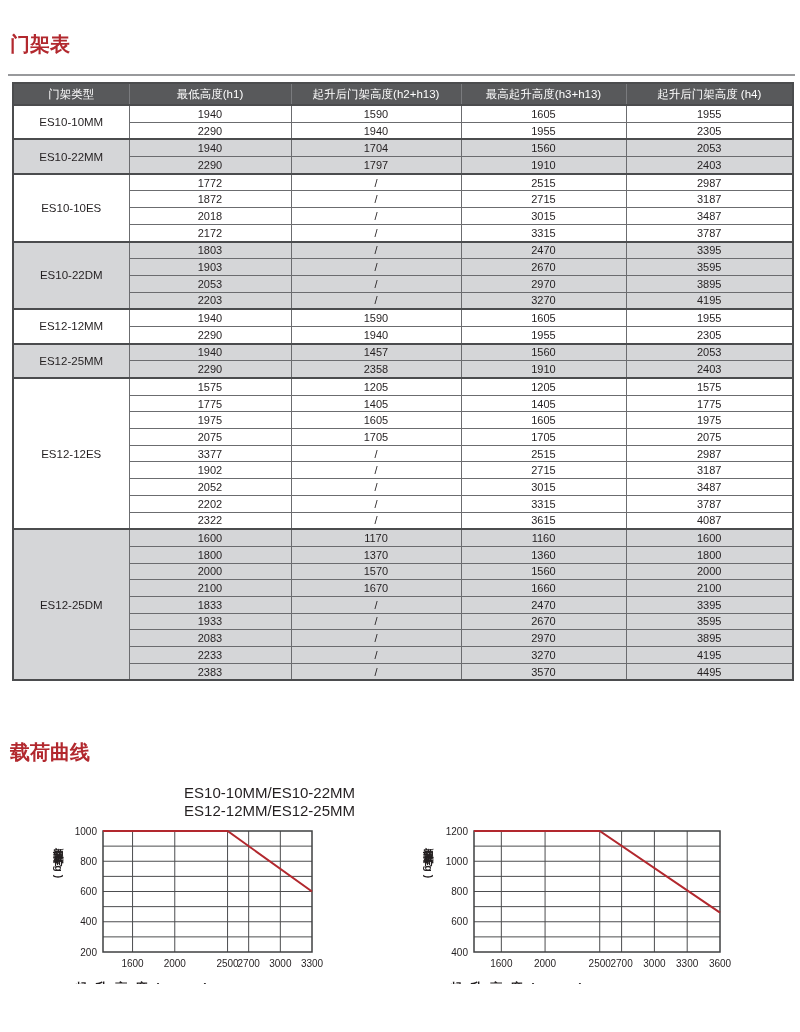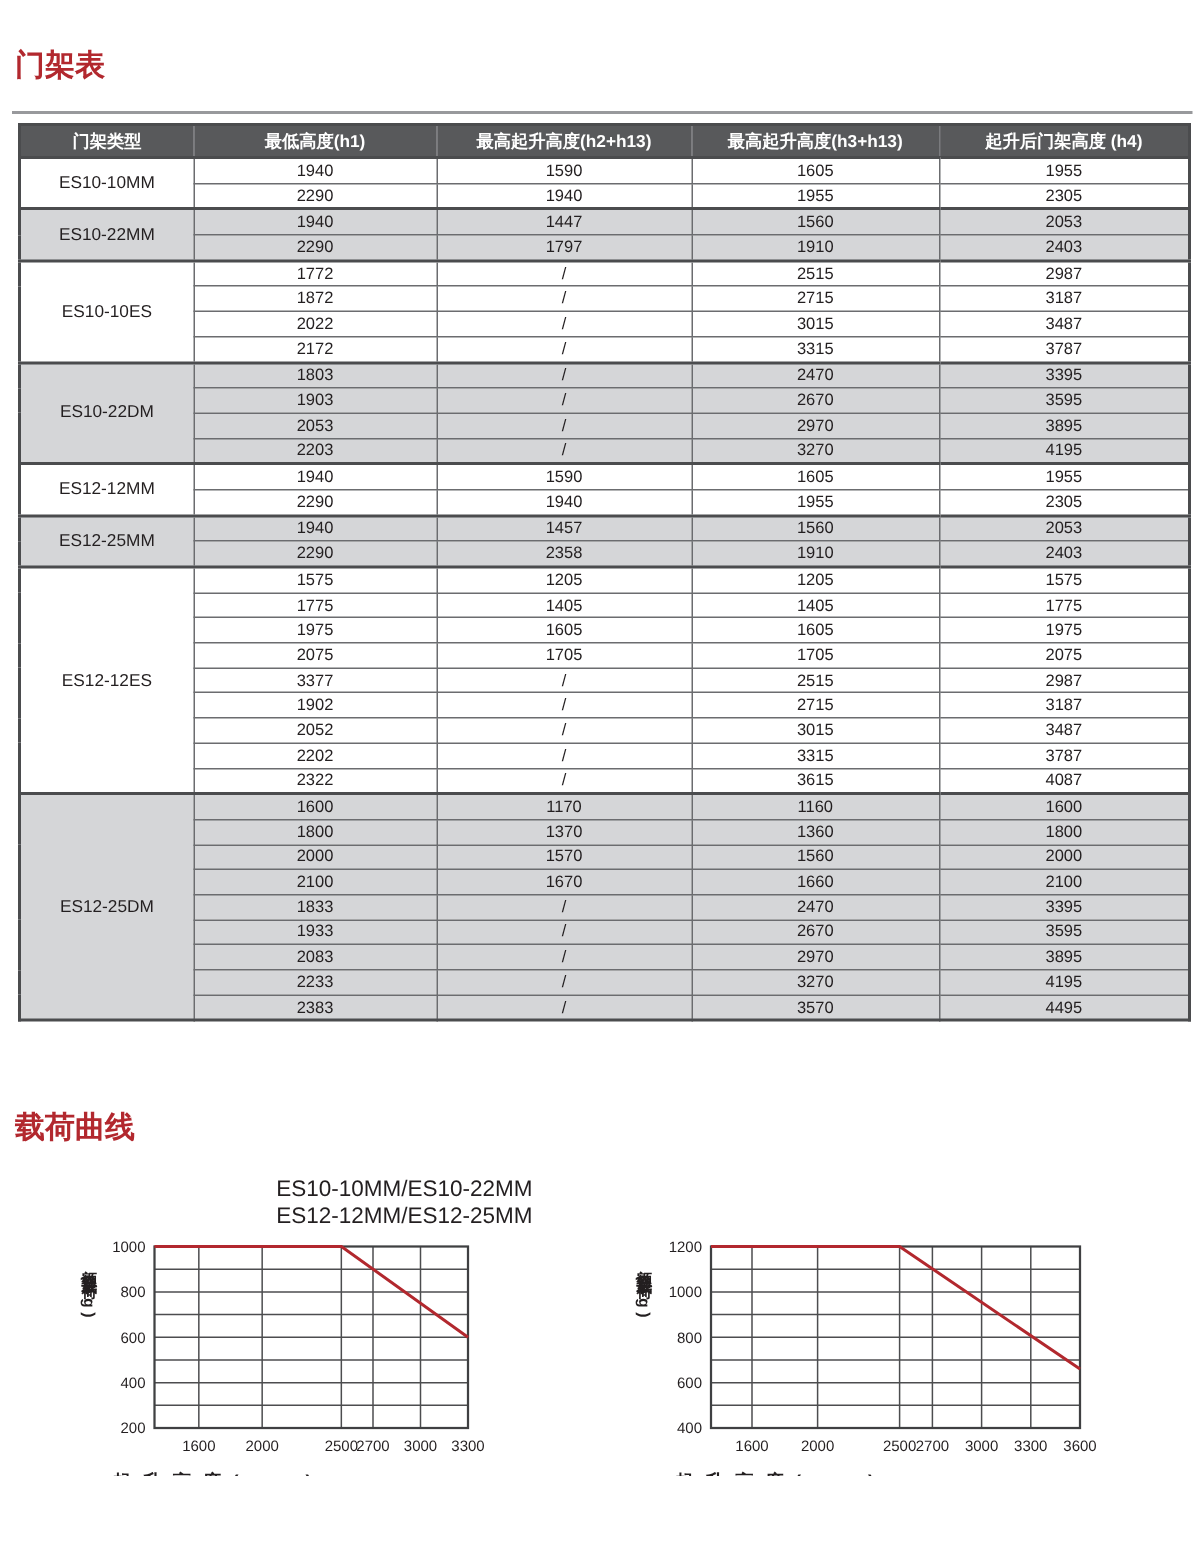--- a/index.html
+++ b/index.html
@@ -12,21 +12,21 @@
   }
   #tableTitle{top:32px;}
   #curvesTitle{top:740px;}
   .top-rule{position:absolute;left:8px;top:74px;width:787px;height:2px;background:#98999c;}
   table.mast{
     position:absolute;left:12px;top:82px;width:780px;
     border-collapse:collapse;table-layout:fixed;
     border:2px solid #4b4c4e;
   }
   table.mast th{
-    background:#58595b;color:#ffffff;font-weight:bold;font-size:11.5px;
+    background:#58595b;color:#ffffff;font-weight:normal;font-size:11.5px;
     height:20px;padding:0;text-align:center;border:1px solid #7a7b7e;
   }
   table.mast td{
     font-size:11px;height:15.7px;padding:0;text-align:center;
     border:1px solid #6b6c6f;background:#ffffff;
   }
   table.mast td.model{font-size:11.5px;text-align:center;}
   table.mast tr.group-start td{border-top:2px solid #4b4c4e;}
   table.mast td.shaded{background:#d5d6d8;}
   .chart-block{position:absolute;top:784px;height:235px;}
@@ -62,21 +62,21 @@
       <col style="width:116px">
         <col style="width:162px">
         <col style="width:170px">
       <col style="width:165px">
         <col style="width:167px">
     </colgroup>
     <thead>
       <tr id="mastHeaderRow">
           <th>门架类型</th>
           <th>最低高度(h1)</th>
-          <th>最高起升高度(h2+h13)</th>
+          <th>起升后门架高度(h2+h13)</th>
           <th>最高起升高度(h3+h13)</th>
           <th>起升后门架高度 (h4)</th>
         </tr>
     </thead>
     <tbody id="mastBody">
         <tr class="group-start">
           <td class="model" rowspan="2">ES10-10MM</td>
           <td>1940</td>
           <td>1590</td>
           <td>1605</td>
@@ -84,21 +84,21 @@
         </tr>
         <tr>
           <td>2290</td>
           <td>1940</td>
           <td>1955</td>
           <td>2305</td>
         </tr>
         <tr class="group-start">
           <td class="model shaded" rowspan="2">ES10-22MM</td>
           <td class="shaded">1940</td>
-          <td class="shaded">1447</td>
+          <td class="shaded">1704</td>
           <td class="shaded">1560</td>
           <td class="shaded">2053</td>
         </tr>
         <tr>
           <td class="shaded">2290</td>
           <td class="shaded">1797</td>
           <td class="shaded">1910</td>
           <td class="shaded">2403</td>
         </tr>
         <tr class="group-start">
@@ -108,21 +108,21 @@
           <td>2515</td>
           <td>2987</td>
         </tr>
         <tr>
           <td>1872</td>
           <td>/</td>
           <td>2715</td>
           <td>3187</td>
         </tr>
         <tr>
-          <td>2022</td>
+          <td>2018</td>
           <td>/</td>
           <td>3015</td>
           <td>3487</td>
         </tr>
         <tr>
           <td>2172</td>
           <td>/</td>
           <td>3315</td>
           <td>3787</td>
         </tr>

